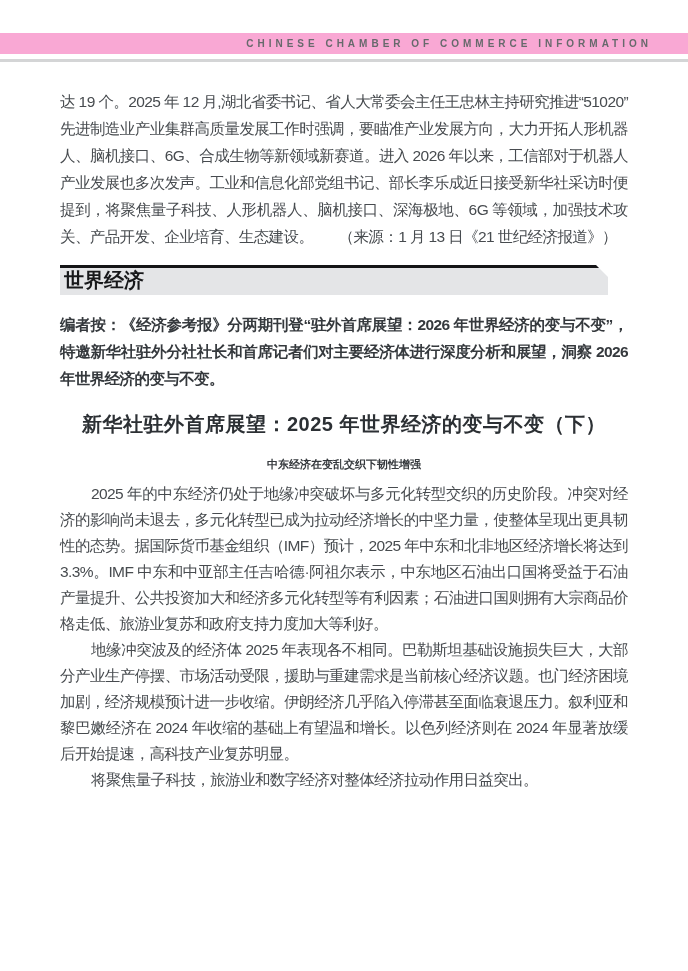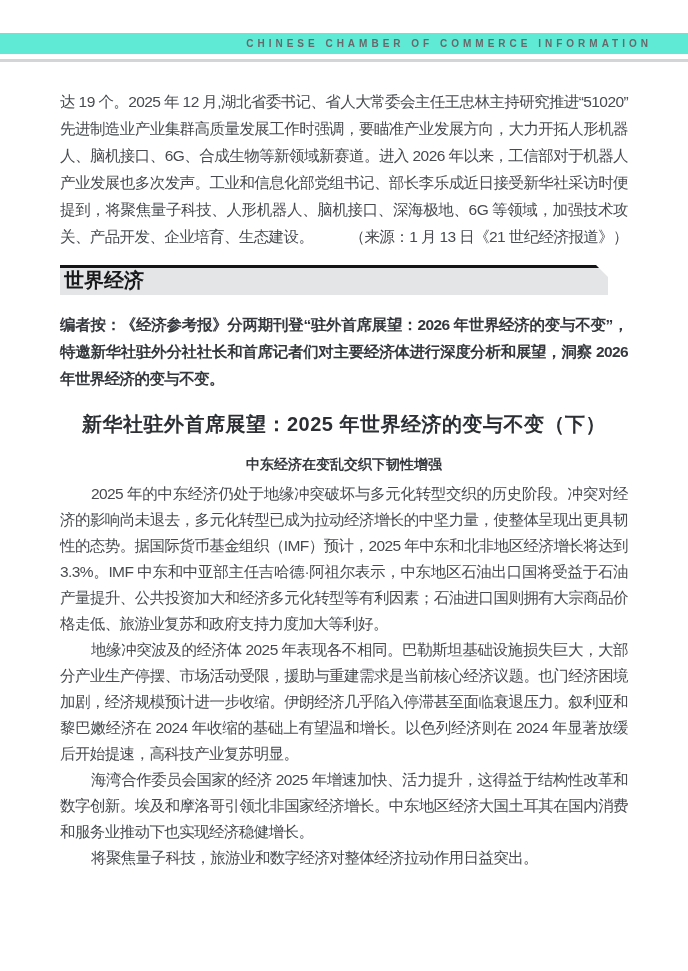--- a/index.html
+++ b/index.html
@@ -9,21 +9,21 @@
     margin:0 auto;
     background:#ffffff;
     overflow:hidden;
     font-family:"Liberation Sans",sans-serif;
     -webkit-font-smoothing:antialiased;
   }
   
   .header-band{
     margin-top:33px;
     height:21px;
-    background:#5eead4;
+    background:#f9a8d4;
     text-align:right;
     padding-right:36px;
     box-sizing:border-box;
   }
   .header-band span{
     font-size:10px;
     font-weight:bold;
     letter-spacing:4px;
     color:#67696c;
     line-height:21px;
@@ -45,21 +45,21 @@
     line-height:27px;
     color:#474b4f;
     text-align:justify;
   }
   .cont-para{
     margin-top:26px;
     position:relative;
   }
   .source-attr{
     position:absolute;
-    right:0;bottom:0;
+    right:11px;bottom:0;
     color:#474b4f;
     letter-spacing:-0.6px;
   }
   
   .section-banner{
     margin-top:15px;
     width:548px;
     box-sizing:border-box;
     background:#e4e5e7;
     border-top:3px solid #141416;
@@ -85,21 +85,21 @@
     text-align:center;
     font-size:20px;
     line-height:30px;
     font-weight:bold;
     color:#2c3034;
     letter-spacing:0.5px;
   }
   .article-subtitle{
     margin:14px 0 0 0;
     text-align:center;
-    font-size:14px;
+    font-size:11px;
     line-height:23px;
     font-weight:bold;
     color:#35393d;
   }
   .article-body{
     margin-top:5px;
   }
   .article-body p{
     margin:0;
     text-indent:2em;
@@ -144,20 +144,19 @@
     </div>
 
     <p class="body-text editor-note">编者按：《经济参考报》分两期刊登“驻外首席展望：2026 年世界经济的变与不变”，特邀新华社驻外分社社长和首席记者们对主要经济体进行深度分析和展望，洞察 2026 年世界经济的变与不变。</p>
 
     <h1 class="article-title">新华社驻外首席展望：2025 年世界经济的变与不变（下）</h1>
     <h2 class="article-subtitle">中东经济在变乱交织下韧性增强</h2>
 
     <div class="article-body">
       <p>2025 年的中东经济仍处于地缘冲突破坏与多元化转型交织的历史阶段。冲突对经济的影响尚未退去，多元化转型已成为拉动经济增长的中坚力量，使整体呈现出更具韧性的态势。据国际货币基金组织（IMF）预计，2025 年中东和北非地区经济增长将达到 3.3%。IMF 中东和中亚部主任吉哈德·阿祖尔表示，中东地区石油出口国将受益于石油产量提升、公共投资加大和经济多元化转型等有利因素；石油进口国则拥有大宗商品价格走低、旅游业复苏和政府支持力度加大等利好。</p>
       <p>地缘冲突波及的经济体 2025 年表现各不相同。巴勒斯坦基础设施损失巨大，大部分产业生产停摆、市场活动受限，援助与重建需求是当前核心经济议题。也门经济困境加剧，经济规模预计进一步收缩。伊朗经济几乎陷入停滞甚至面临衰退压力。叙利亚和黎巴嫩经济在 2024 年收缩的基础上有望温和增长。以色列经济则在 2024 年显著放缓后开始提速，高科技产业复苏明显。</p>
-      <p>海湾合作委员会国家的经济 2025 年增速加快、活力提升，这得益于结构性改革和数字创新。埃及和摩洛哥引领北非国家经济增长。中东地区经济大国土耳其在国内消费和服务业推动下也实现经济稳健增长。</p>
       <p>将聚焦量子科技，旅游业和数字经济对整体经济拉动作用日益突出。</p>
     </div>
 
   </div>
 
 
 </div>
 
 </body></html>

